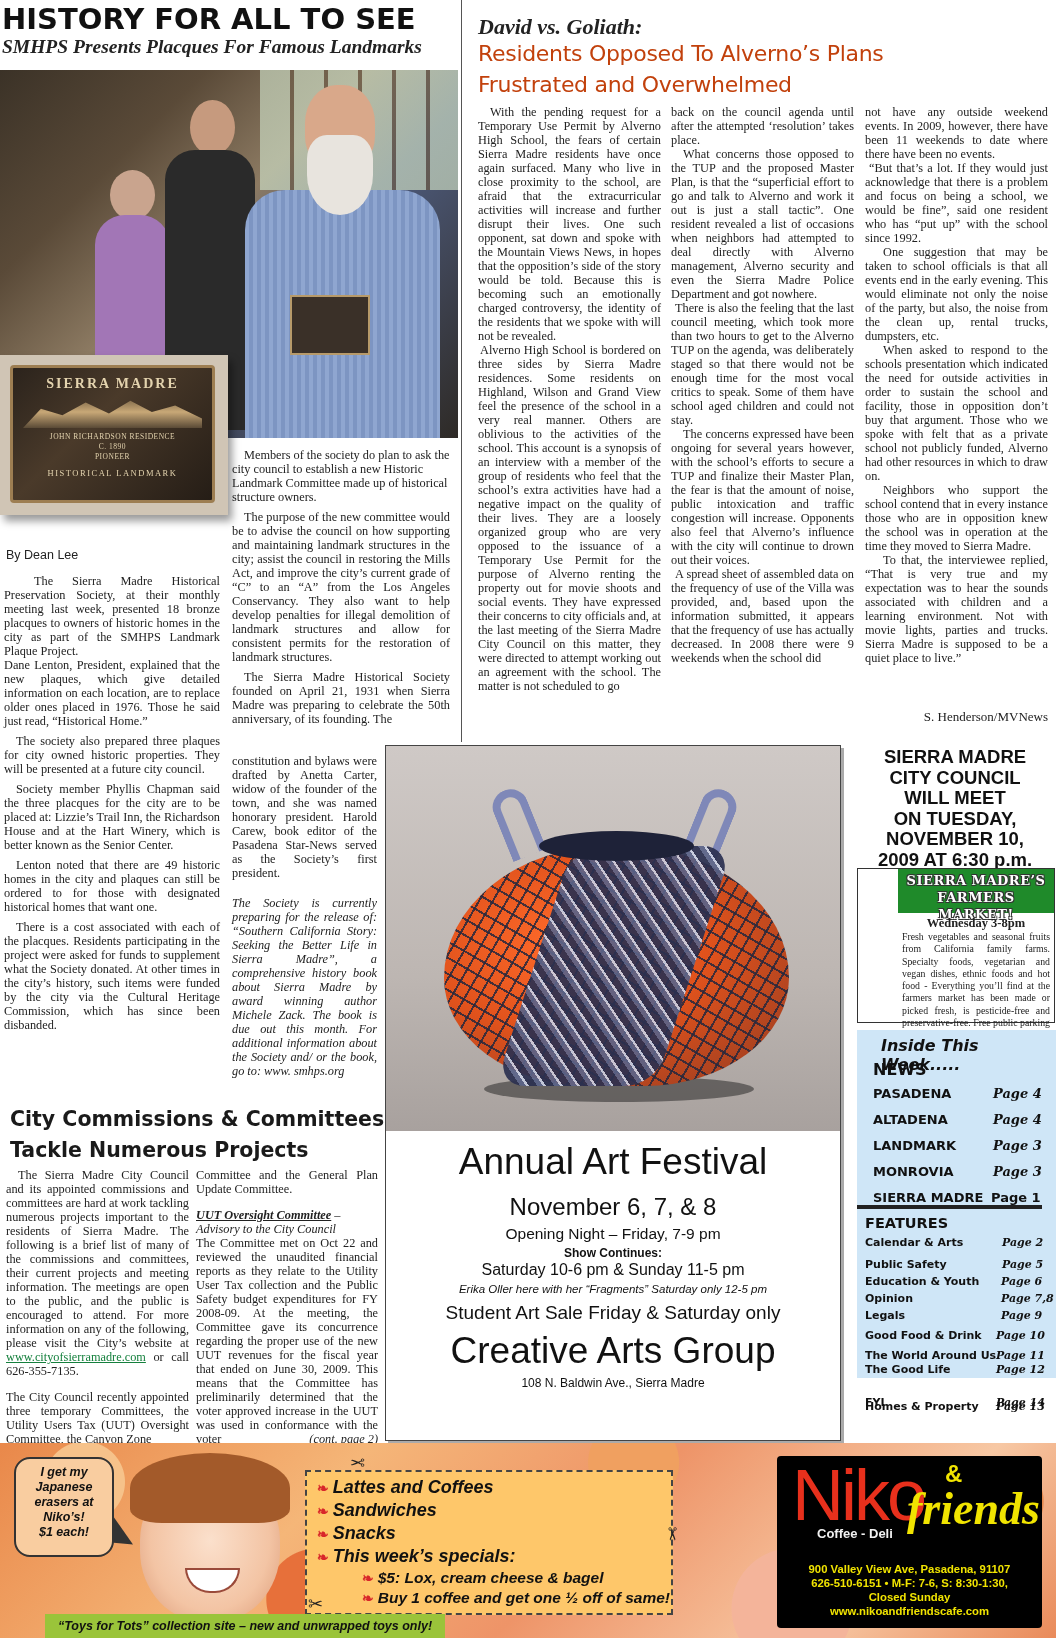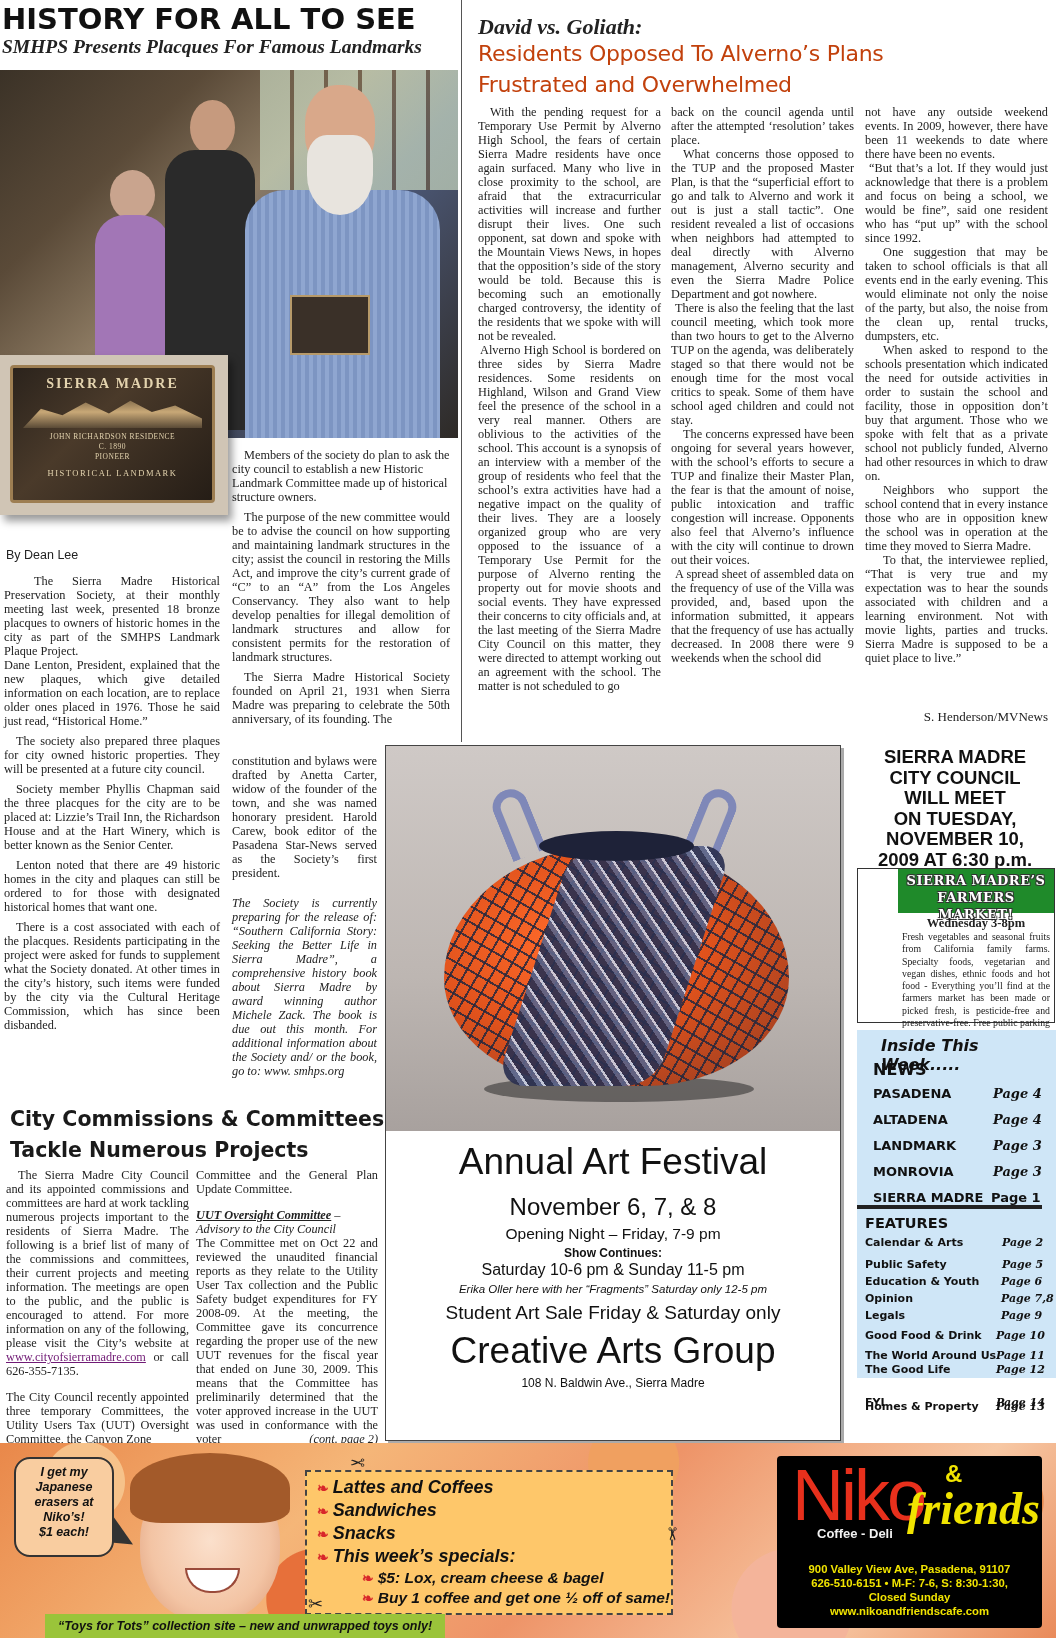--- a/index.html
+++ b/index.html
@@ -101,21 +101,21 @@
   #inside .rule { position:absolute; left: 0; top: 175px; width: 185px; height: 4px; background:#222; }
   #inside .feat { position:absolute; left: 8px; top: 185px; font-family:"DejaVu Sans", sans-serif; font-weight:bold; font-size: 14.5px; color:#111; }
   .frow { position:absolute; left: 8px; width: 190px; font-family:"DejaVu Sans", sans-serif; font-weight:bold; font-size: 11px; color:#111; }
   .frow .pg { position:absolute; font-style: italic; font-family:"DejaVu Serif", serif; font-size: 11px; }
 
   
   #cc-title { left: 10px; top: 1104px; font-family:"DejaVu Sans", sans-serif; font-weight:bold; font-size: 20.5px; line-height: 31px; color:#1a1a1a; }
   #cc-col1 { left: 6px; top: 1168px; width: 183px; }
   #cc-col2 { left: 196px; top: 1168px; width: 182px; }
   .uline { text-decoration: underline; font-style: italic; font-weight: bold; }
-  .link { color: #701a75; text-decoration: underline; }
+  .link { color: #15803d; text-decoration: underline; }
 
   
   #banner { left: 0; top: 1443px; width: 1056px; height: 195px; overflow:hidden;
      background:
        radial-gradient(circle at 8% 20%, #f6c28a 0 40px, transparent 41px),
        radial-gradient(circle at 30% 80%, #e7703a 0 50px, transparent 51px),
        radial-gradient(circle at 60% 10%, #f0a060 0 45px, transparent 46px),
        radial-gradient(circle at 75% 85%, #f4b49a 0 60px, transparent 61px),
        radial-gradient(circle at 95% 30%, #e58a50 0 40px, transparent 41px),
        linear-gradient(135deg,#e9884a 0%,#f5b678 30%,#ee9468 55%,#f7c8a4 80%,#e98a5a 100%); }

